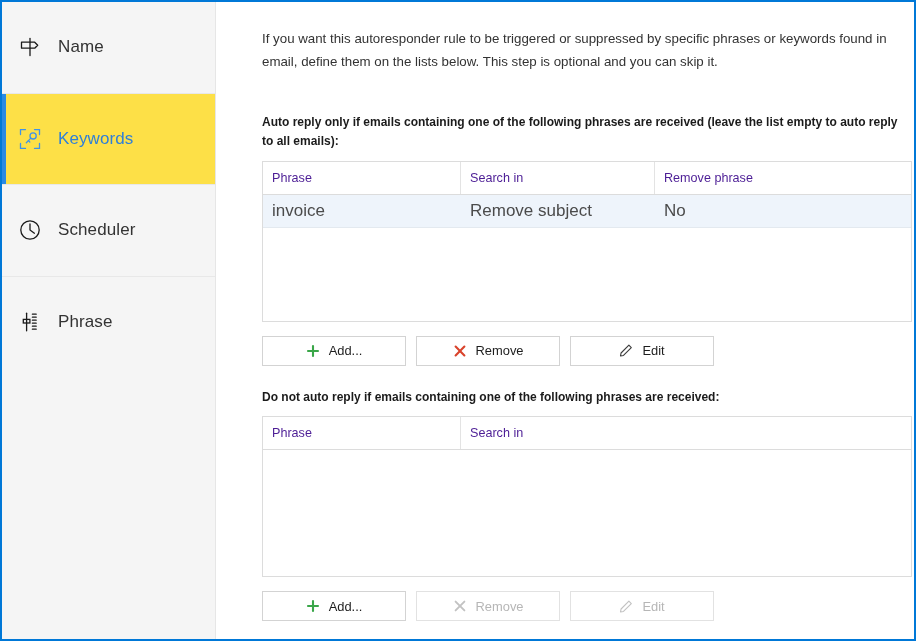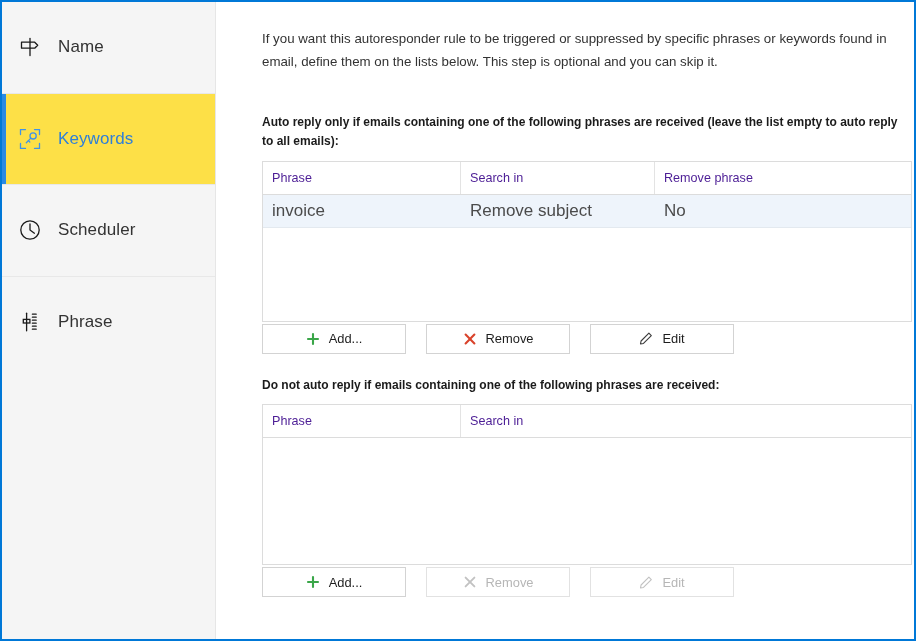--- a/index.html
+++ b/index.html
@@ -141,22 +141,22 @@
     box-sizing: border-box;
   }
   .c1 { width: 198px; min-width: 198px; }
   .c2 { width: 194px; min-width: 194px; }
   .c3 { flex: 1; }
   .c2-wide { flex: 1; }
 
   
   .btn-row {
     display: flex;
-    gap: 20px;
-    margin: 2px 0 0 0;
+    gap: 10px;
+    margin: 14px 0 0 0;
   }
   .btn {
     width: 144px;
     height: 30px;
     box-sizing: border-box;
     border: 1px solid #d3d3d3;
     background: #ffffff;
     display: flex;
     align-items: center;
     justify-content: center;

